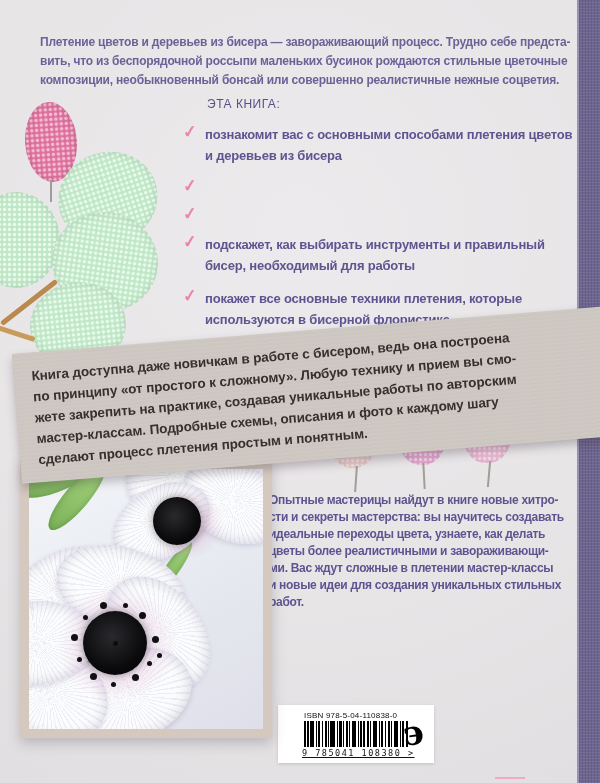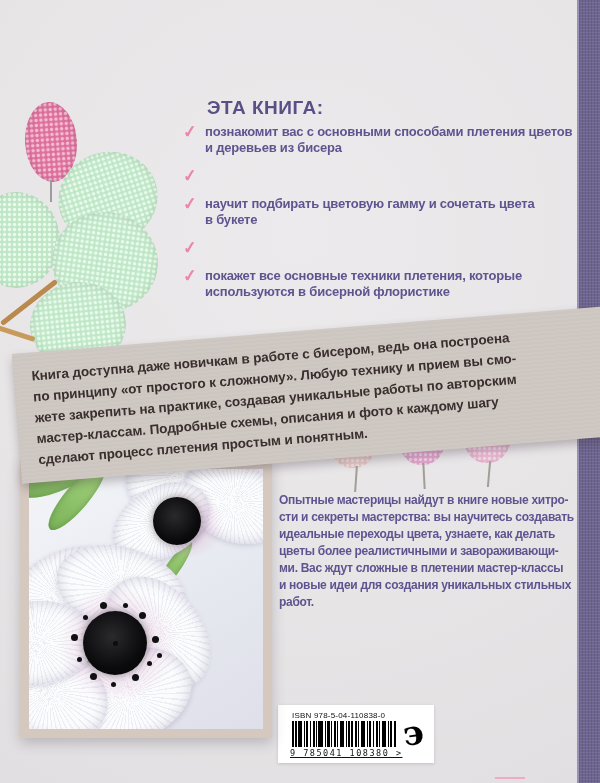--- a/index.html
+++ b/index.html
@@ -8,27 +8,27 @@
     background-image:radial-gradient(circle at 50% 30%, #eceaec 0%, #e8e5e7 55%, #e2dfe2 100%);}
   
   .spine{position:absolute;right:0;top:0;width:21px;height:783px;background:#6e6590;
     border-left:2px solid #9a91b5;
     background-image:repeating-linear-gradient(0deg,rgba(255,255,255,.07) 0 1px,transparent 1px 3px),
                      repeating-linear-gradient(90deg,rgba(0,0,0,.10) 0 1px,transparent 1px 3px);}
   
   .pre{white-space:pre-line;}
   .intro{position:absolute;left:40px;top:33px;width:535px;font-size:12px;font-weight:bold;
     letter-spacing:-.2px;line-height:19px;color:#6b6298;}
-  .heading{position:absolute;left:207px;top:97px;font-size:19px;font-weight:bold;
+  .heading{position:absolute;left:207px;top:97px;font-size:12px;font-weight:normal;
     letter-spacing:.5px;color:#5b5086;text-align:center;}
   .checklist{position:absolute;left:183px;top:124px;width:392px;}
   .check-item{display:flex;align-items:flex-start;margin-bottom:12px;}
   .check-glyph{flex:0 0 22px;color:#e886ac;font-size:17px;font-weight:bold;line-height:16px;
     transform:rotate(-6deg);}
-  .check-label{font-size:13px;font-weight:bold;letter-spacing:-.2px;line-height:16px;color:#5e5490;}
+  .check-label{font-size:13px;font-weight:bold;letter-spacing:-.2px;line-height:21px;color:#5e5490;}
   
   .banner{position:absolute;left:16px;top:330px;width:562px;padding:13px 16px 12px 18px;
     background:#ccc5c0;transform:rotate(-4.6deg);transform-origin:50% 50%;
     box-shadow:0 5px 10px rgba(60,50,60,.30);z-index:5;
     background-image:repeating-linear-gradient(0deg,rgba(255,255,255,.05) 0 2px,transparent 2px 4px);}
   .banner-text{font-size:13.5px;font-weight:bold;letter-spacing:-.1px;line-height:21px;color:#392f2e;}
   
   .bead{position:absolute;border-radius:50%;
     background-image:radial-gradient(circle,rgba(255,255,255,.95) 1.1px,rgba(255,255,255,0) 2.1px);
     background-size:5px 5px;box-shadow:inset 0 0 10px rgba(0,0,0,.12);}
@@ -74,44 +74,47 @@
     background:radial-gradient(circle,rgba(216,160,200,.55) 0%,rgba(216,160,200,0) 70%);}
   .fcenter{position:absolute;border-radius:50%;
     background:radial-gradient(circle at 45% 40%,#2a2a2e 0%,#0b0b0d 60%,#000 100%);
     box-shadow:0 0 8px rgba(0,0,0,.4);}
   .stamens{position:absolute;width:5px;height:5px;border-radius:50%;background:#0d0d0f;
     box-shadow:40px -4px 0 1px #101012,34px 20px 0 #101012,20px 34px 0 1px #101012,
       -2px 41px 0 #101012,-22px 33px 0 1px #101012,-36px 16px 0 #101012,
       -41px -6px 0 1px #101012,-30px -26px 0 #101012,-12px -38px 0 1px #101012,
       10px -38px 0 #101012,27px -28px 0 1px #101012,44px 12px 0 #101012;}
   
-  .experts{position:absolute;left:279px;top:492px;width:300px;font-size:12px;font-weight:bold;
+  .experts{position:absolute;left:269px;top:492px;width:300px;font-size:12px;font-weight:bold;
     letter-spacing:-.3px;line-height:17px;color:#5e5490;}
   .tagline{position:absolute;left:278px;top:622px;width:295px;font-size:16.5px;font-weight:bold;
     letter-spacing:.3px;line-height:25px;color:#564b82;}
   
   .barcode-box{position:absolute;left:278px;top:705px;width:156px;height:58px;background:#fff;
     box-shadow:0 1px 3px rgba(0,0,0,.15);display:flex;align-items:center;}
-  .barcode-inner{width:106px;margin-left:12px;}
+  .barcode-inner{width:106px;margin-left:24px;}
   .isbn-label{font-size:8px;color:#111;letter-spacing:.2px;white-space:nowrap;margin:3px 0 1px 2px;}
   .bars{height:26px;width:104px;margin-left:2px;background-color:#fff;
     background-image:repeating-linear-gradient(90deg,#000 0 1px,transparent 1px 3px),
       repeating-linear-gradient(90deg,#000 0 2px,transparent 2px 7px),
       repeating-linear-gradient(90deg,transparent 0 4px,#000 4px 5px,transparent 5px 11px);}
   .digits{font-family:"DejaVu Sans Mono",monospace;font-size:8.5px;color:#111;
     letter-spacing:1.5px;white-space:nowrap;margin:1px 0 2px 0;text-decoration:underline;}
   .eksmo{position:absolute;right:10px;top:50%;transform:translateY(-54%) rotate(-8deg);
     font-size:34px;font-weight:bold;color:#000;font-family:"DejaVu Serif",serif;line-height:1;}
   .pink-mark{position:absolute;left:495px;top:777px;width:30px;height:2px;background:#f2a9c4;}
 </style>
 </head>
 <body>
 
 <div class="cover">
 
+  <div class="intro pre">Плетение цветов и деревьев из бисера — завораживающий процесс. Трудно себе предста-
+вить, что из беспорядочной россыпи маленьких бусинок рождаются стильные цветочные
+композиции, необыкновенный бонсай или совершенно реалистичные нежные соцветия.</div>
 
   <div class="bead bud-pink"></div>
   <div class="bud-thread"></div>
   <div class="bead leaf leaf1"></div>
   <div class="bead leaf leaf2"></div>
   <div class="bead leaf leaf3"></div>
   <div class="bead leaf leaf4"></div>
   <div class="twig1"></div>
   <div class="twig2"></div>
 
@@ -120,25 +123,25 @@
     <div class="check-item">
       <span class="check-glyph">✓</span>
       <span class="check-label pre">познакомит вас с основными способами плетения цветов
 и деревьев из бисера</span>
     </div>
     <div class="check-item">
       <span class="check-glyph">✓</span>
     </div>
     <div class="check-item">
       <span class="check-glyph">✓</span>
-      <span class="check-label pre">научит подбирать цветовую гамму и сочетать цвета
-в букете</span>
-    </div>
-    <div class="check-item">
-      <span class="check-glyph">✓</span>
+    </div>
+    <div class="check-item">
+      <span class="check-glyph">✓</span>
+      <span class="check-label pre">подскажет, как выбирать инструменты и правильный
+бисер, необходимый для работы</span>
     </div>
     <div class="check-item">
       <span class="check-glyph">✓</span>
       <span class="check-label pre">покажет все основные техники плетения, которые
 используются в бисерной флористике</span>
     </div>
   </div>
 
   <div class="bead petal-bud rbud1"></div>
   <div class="bead petal-bud rbud2"></div>

